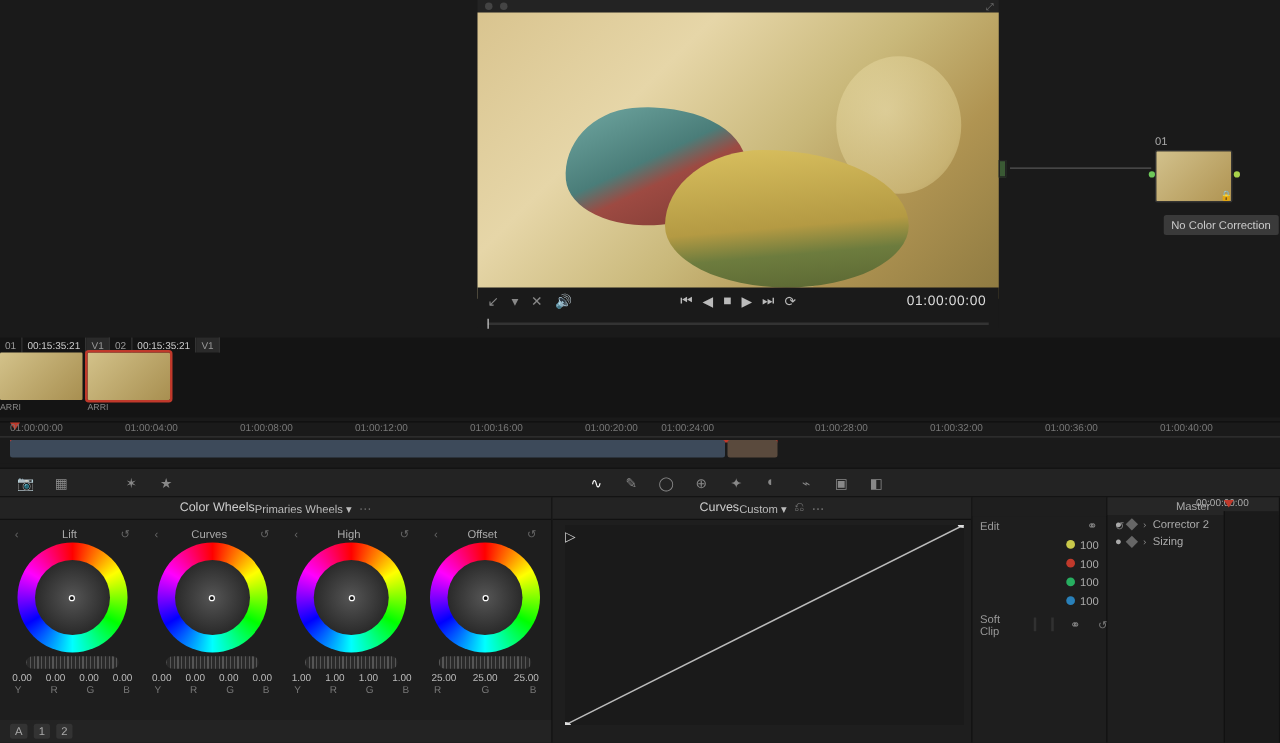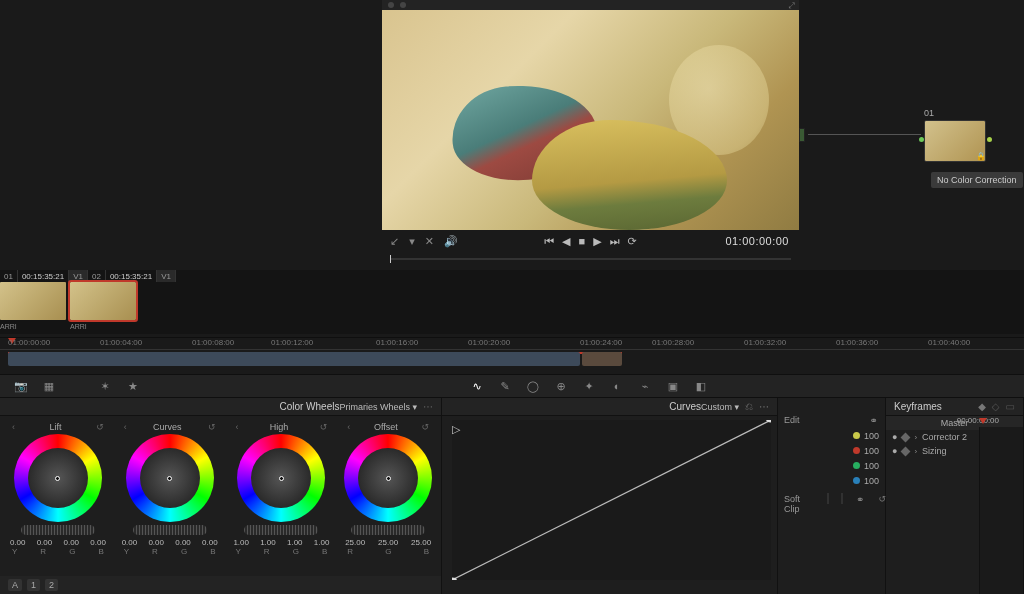--- a/index.html
+++ b/index.html
@@ -64,21 +64,21 @@
   
   .page-tb{position:absolute;left:0;top:374px;right:0;height:24px;background:#232323;display:flex;align-items:center;border-top:1px solid #0f0f0f;border-bottom:1px solid #0f0f0f}
   .page-tb .grp{display:flex;gap:14px;padding:0 14px;color:#888}
   .page-tb .sep{flex:1}
   .page-tb .ico{cursor:pointer;display:flex;align-items:center;justify-content:center;width:14px;height:14px}
   .page-tb .ico.on{color:#fff}
 
   
   .lower{position:absolute;left:0;top:398px;right:0;bottom:0;display:grid;grid-template-columns:442px 336px 108px 1fr;background:#1e1e1e}
   .pnl{border-right:1px solid #111;display:flex;flex-direction:column;min-width:0}
-  .pnl-h{height:18px;display:flex;align-items:center;padding:0 8px;font-size:10px;color:#ccc;background:#232323;justify-content:flex-end;border-bottom:1px solid #111}
+  .pnl-h{height:18px;display:flex;align-items:center;padding:0 8px;font-size:10px;color:#ccc;background:#232323;justify-content:center;border-bottom:1px solid #111}
   .pnl-h .r{display:flex;gap:6px;align-items:center;color:#999}
   .dd{font-size:9px;color:#bbb}
 
   
   .wheel-row{display:flex;justify-content:space-around;padding:4px 2px 0}
   .wheel-col{width:108px;text-align:center}
   .wheel-col.sm{width:98px}
   .w-head{display:flex;justify-content:space-between;font-size:9px;color:#aaa;padding:0 8px;height:14px;align-items:center}
   .w-head .arr{color:#666;cursor:pointer}
   .wheel{width:88px;height:88px;border-radius:50%;margin:0 auto;position:relative;background:conic-gradient(red,yellow,lime,cyan,blue,magenta,red);display:flex;align-items:center;justify-content:center}
@@ -92,21 +92,21 @@
   .bottom-row .pg{display:flex;gap:5px;align-items:center}
   .bottom-row .pg span.box{background:#333;padding:1px 4px;border-radius:2px;cursor:pointer}
   .bottom-row .val{color:#ddd}
 
   
   .curves-body{flex:1;position:relative;margin:4px 6px 14px 10px;background:#1a1a1a}
   .curves-body svg{position:absolute;inset:0;width:100%;height:100%}
   .play-tri{position:absolute;left:0px;top:3px;color:#ccc}
 
   
-  .edit-pnl .row{display:flex;gap:14px;padding:2px 6px;font-size:9px;color:#aaa;height:15px}
+  .edit-pnl .row{display:flex;align-items:center;gap:14px;padding:2px 6px;font-size:9px;color:#aaa;height:15px}
   .edit-pnl .row .lab{width:40px;color:#999}
   .ch{width:9px;height:9px;border-radius:2px;cursor:pointer}
   .ch.y{background:#c9c94a}.ch.r{background:#c0392b}.ch.g{background:#27ae60}.ch.b{background:#2980b9}
   .ch.dim{opacity:.35;outline:1px solid #555}
   .val100{display:flex;align-items:center;gap:4px;margin-left:auto}
   .dot-c{width:7px;height:7px;border-radius:50%}
   .dot-c.y{background:#c9c94a}.dot-c.r{background:#c0392b}.dot-c.g{background:#27ae60}.dot-c.b{background:#2980b9}
   .slider{flex:1;height:2px;background:#444;position:relative;margin:0 4px}
   .slider::after{content:"";position:absolute;left:50%;top:-3px;width:8px;height:8px;border-radius:50%;background:#888;transform:translateX(-50%)}
   .link{color:#888;font-size:10px}
@@ -189,24 +189,24 @@
     </div>
   </div>
 </div>
 
 <div class="mini-tl">
   <div class="mini-ruler">
     <div class="mini-ph"></div>
     <span style="left:8px">01:00:00:00</span>
     <span style="left:100px">01:00:04:00</span>
     <span style="left:192px">01:00:08:00</span>
-    <span style="left:271px">01:00:12:00</span>
+    <span style="left:284px">01:00:12:00</span>
     <span style="left:376px">01:00:16:00</span>
     <span style="left:468px">01:00:20:00</span>
-    <span style="left:580px">01:00:24:00</span>
+    <span style="left:529px">01:00:24:00</span>
     <span style="left:652px">01:00:28:00</span>
     <span style="left:744px">01:00:32:00</span>
     <span style="left:836px">01:00:36:00</span>
     <span style="left:928px">01:00:40:00</span>
   </div>
   <div class="mini-track">
     <div class="red-line"></div>
     <div class="mini-clip c1"></div>
     <div class="mini-clip c2"></div>
   </div>
@@ -408,28 +408,20 @@
       <span class="lab">Soft Clip</span>
       <span class="ch r"></span>
       <span class="ch g dim"></span>
       <span class="ch b dim"></span>
       <span class="link">⚭</span>
       <span style="color:#777">↺</span>
     </div>
   </div>
 
   <div class="pnl kf">
-    <div class="pnl-h">
-      <span>Keyframes</span>
-      <span class="r">
-        <span style="color:#777">◆</span>
-        <span style="color:#555">◇</span>
-        <span style="color:#555">▭</span>
-      </span>
-    </div>
     <div class="kf-body">
       <span class="kf-tc">00:00:00:00</span>
       <div class="kf-scrub"></div>
       <div class="kf-row" style="justify-content:center;background:#262626">
         <span>Master</span>
       </div>
       <div class="kf-row">
         <span>●</span>
         <span class="kf-dmd"></span>
         <span class="kf-ar">›</span>

